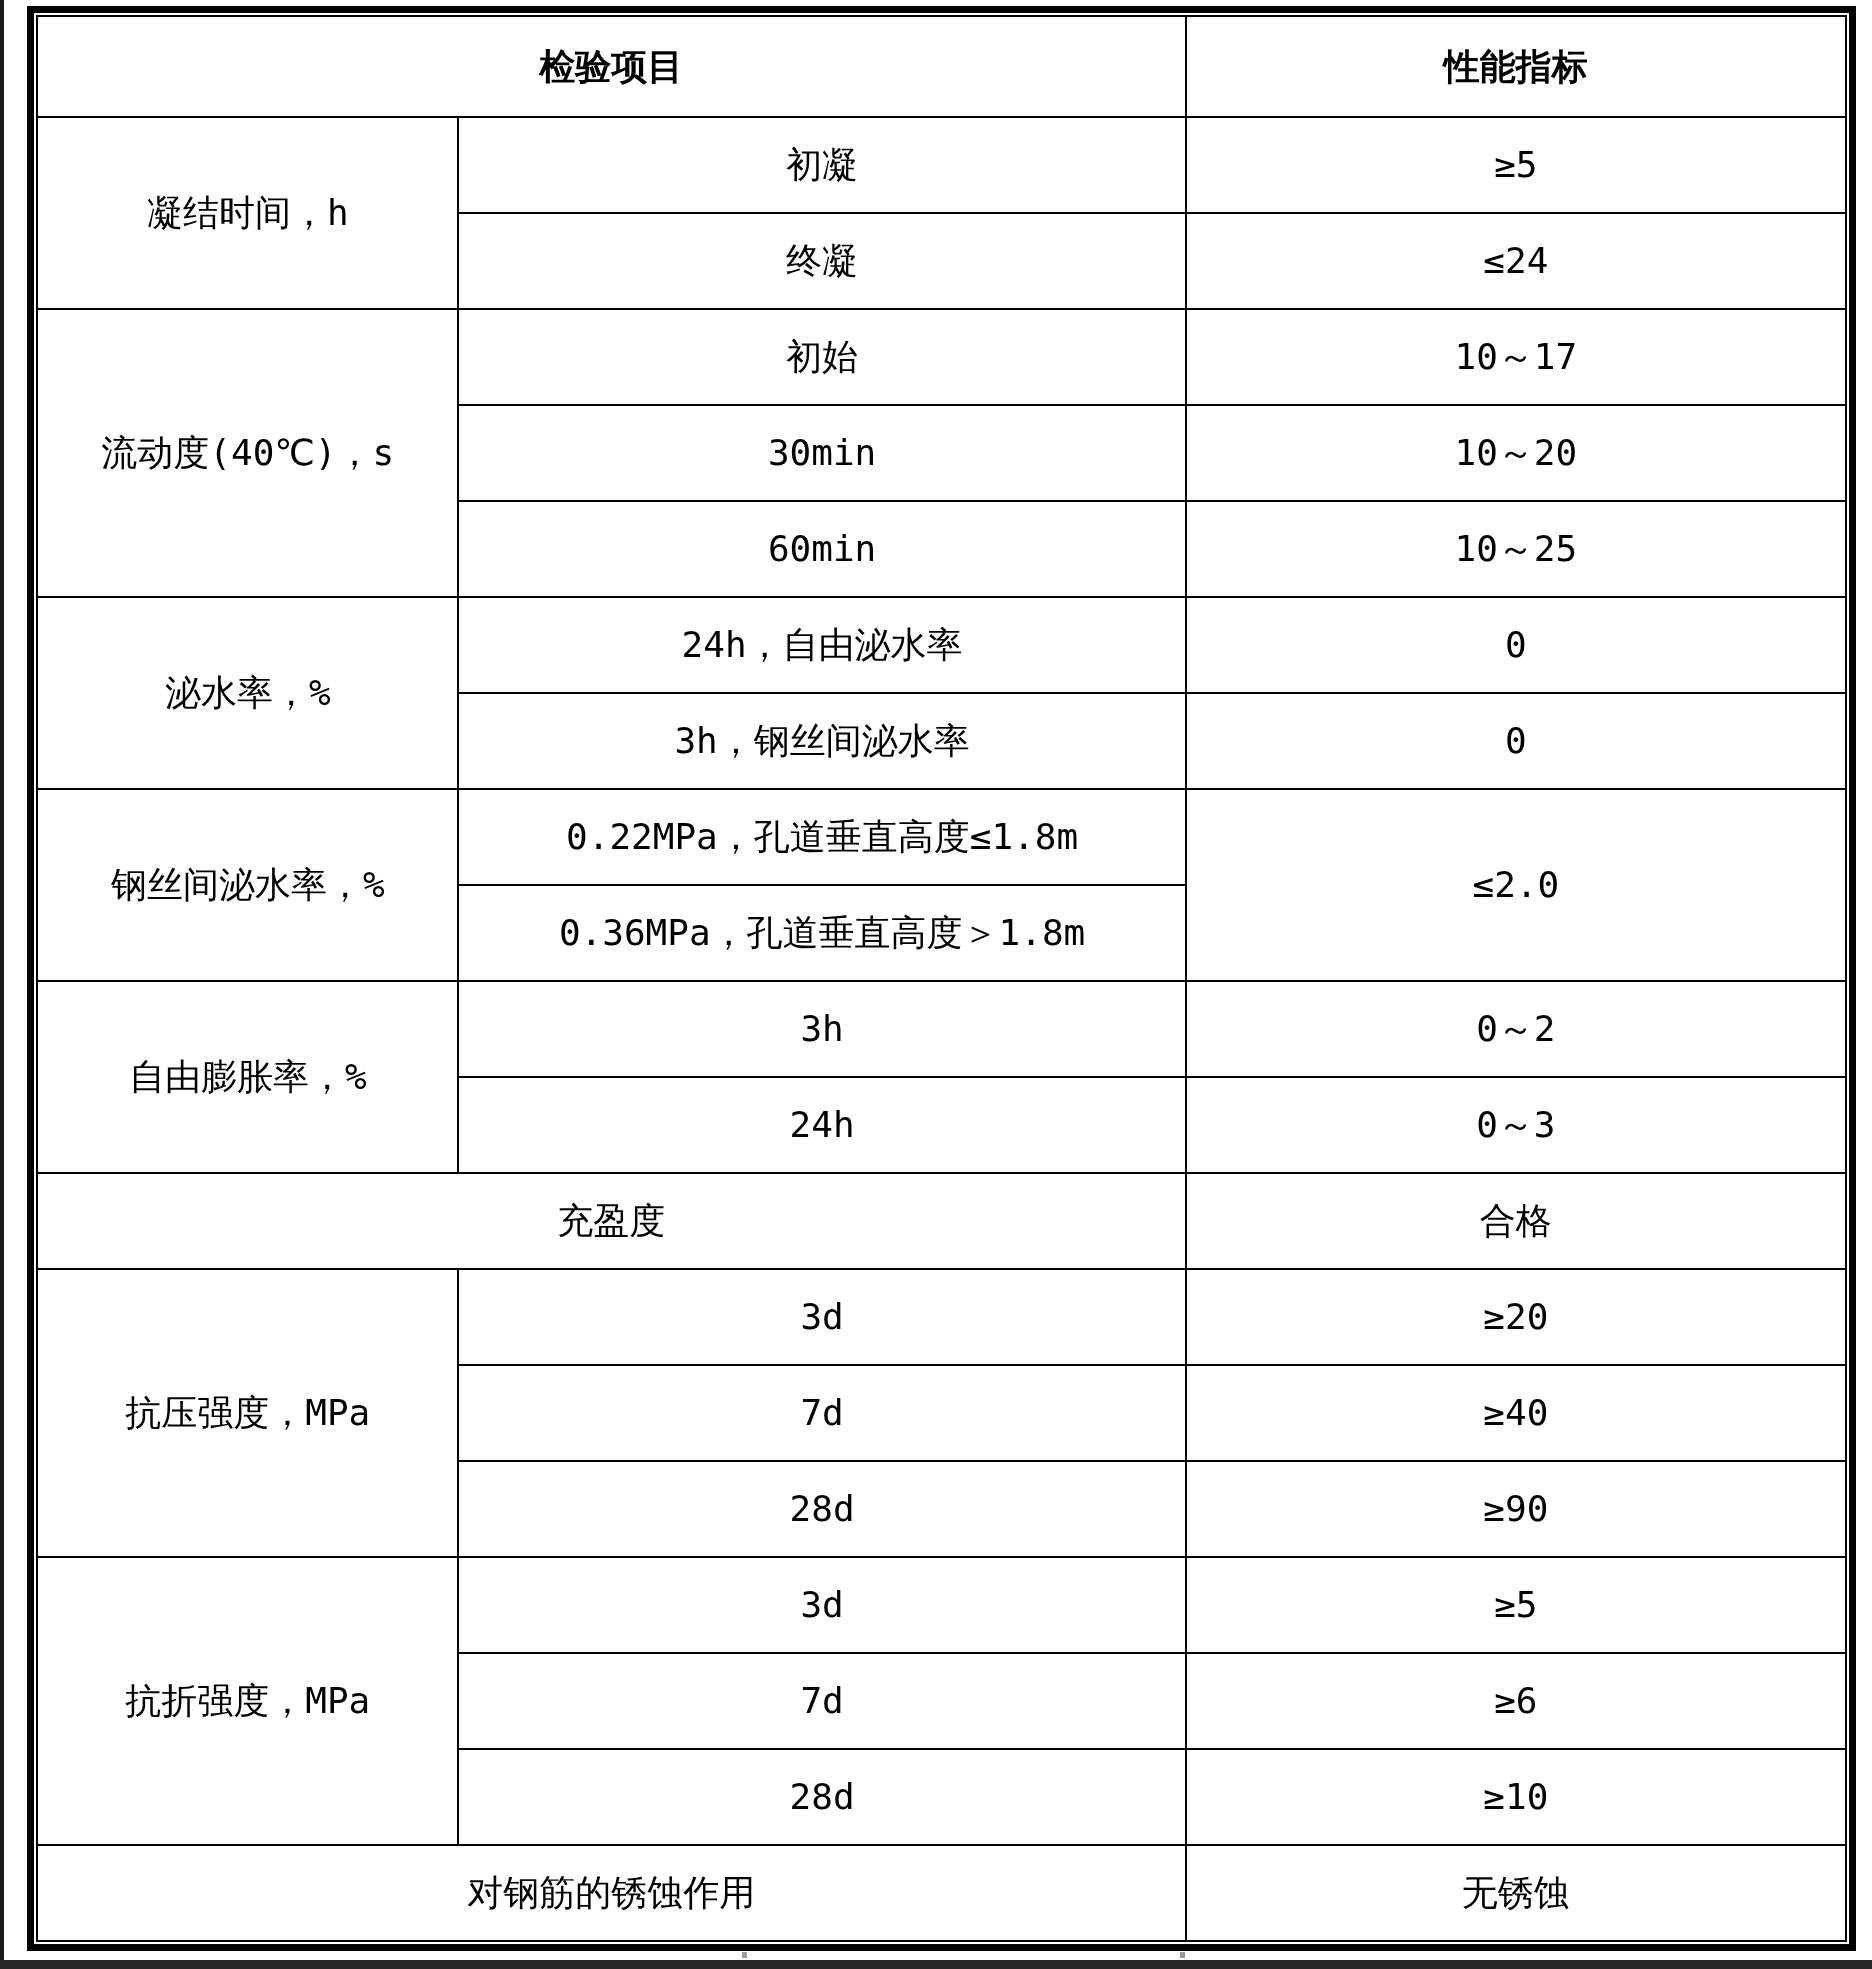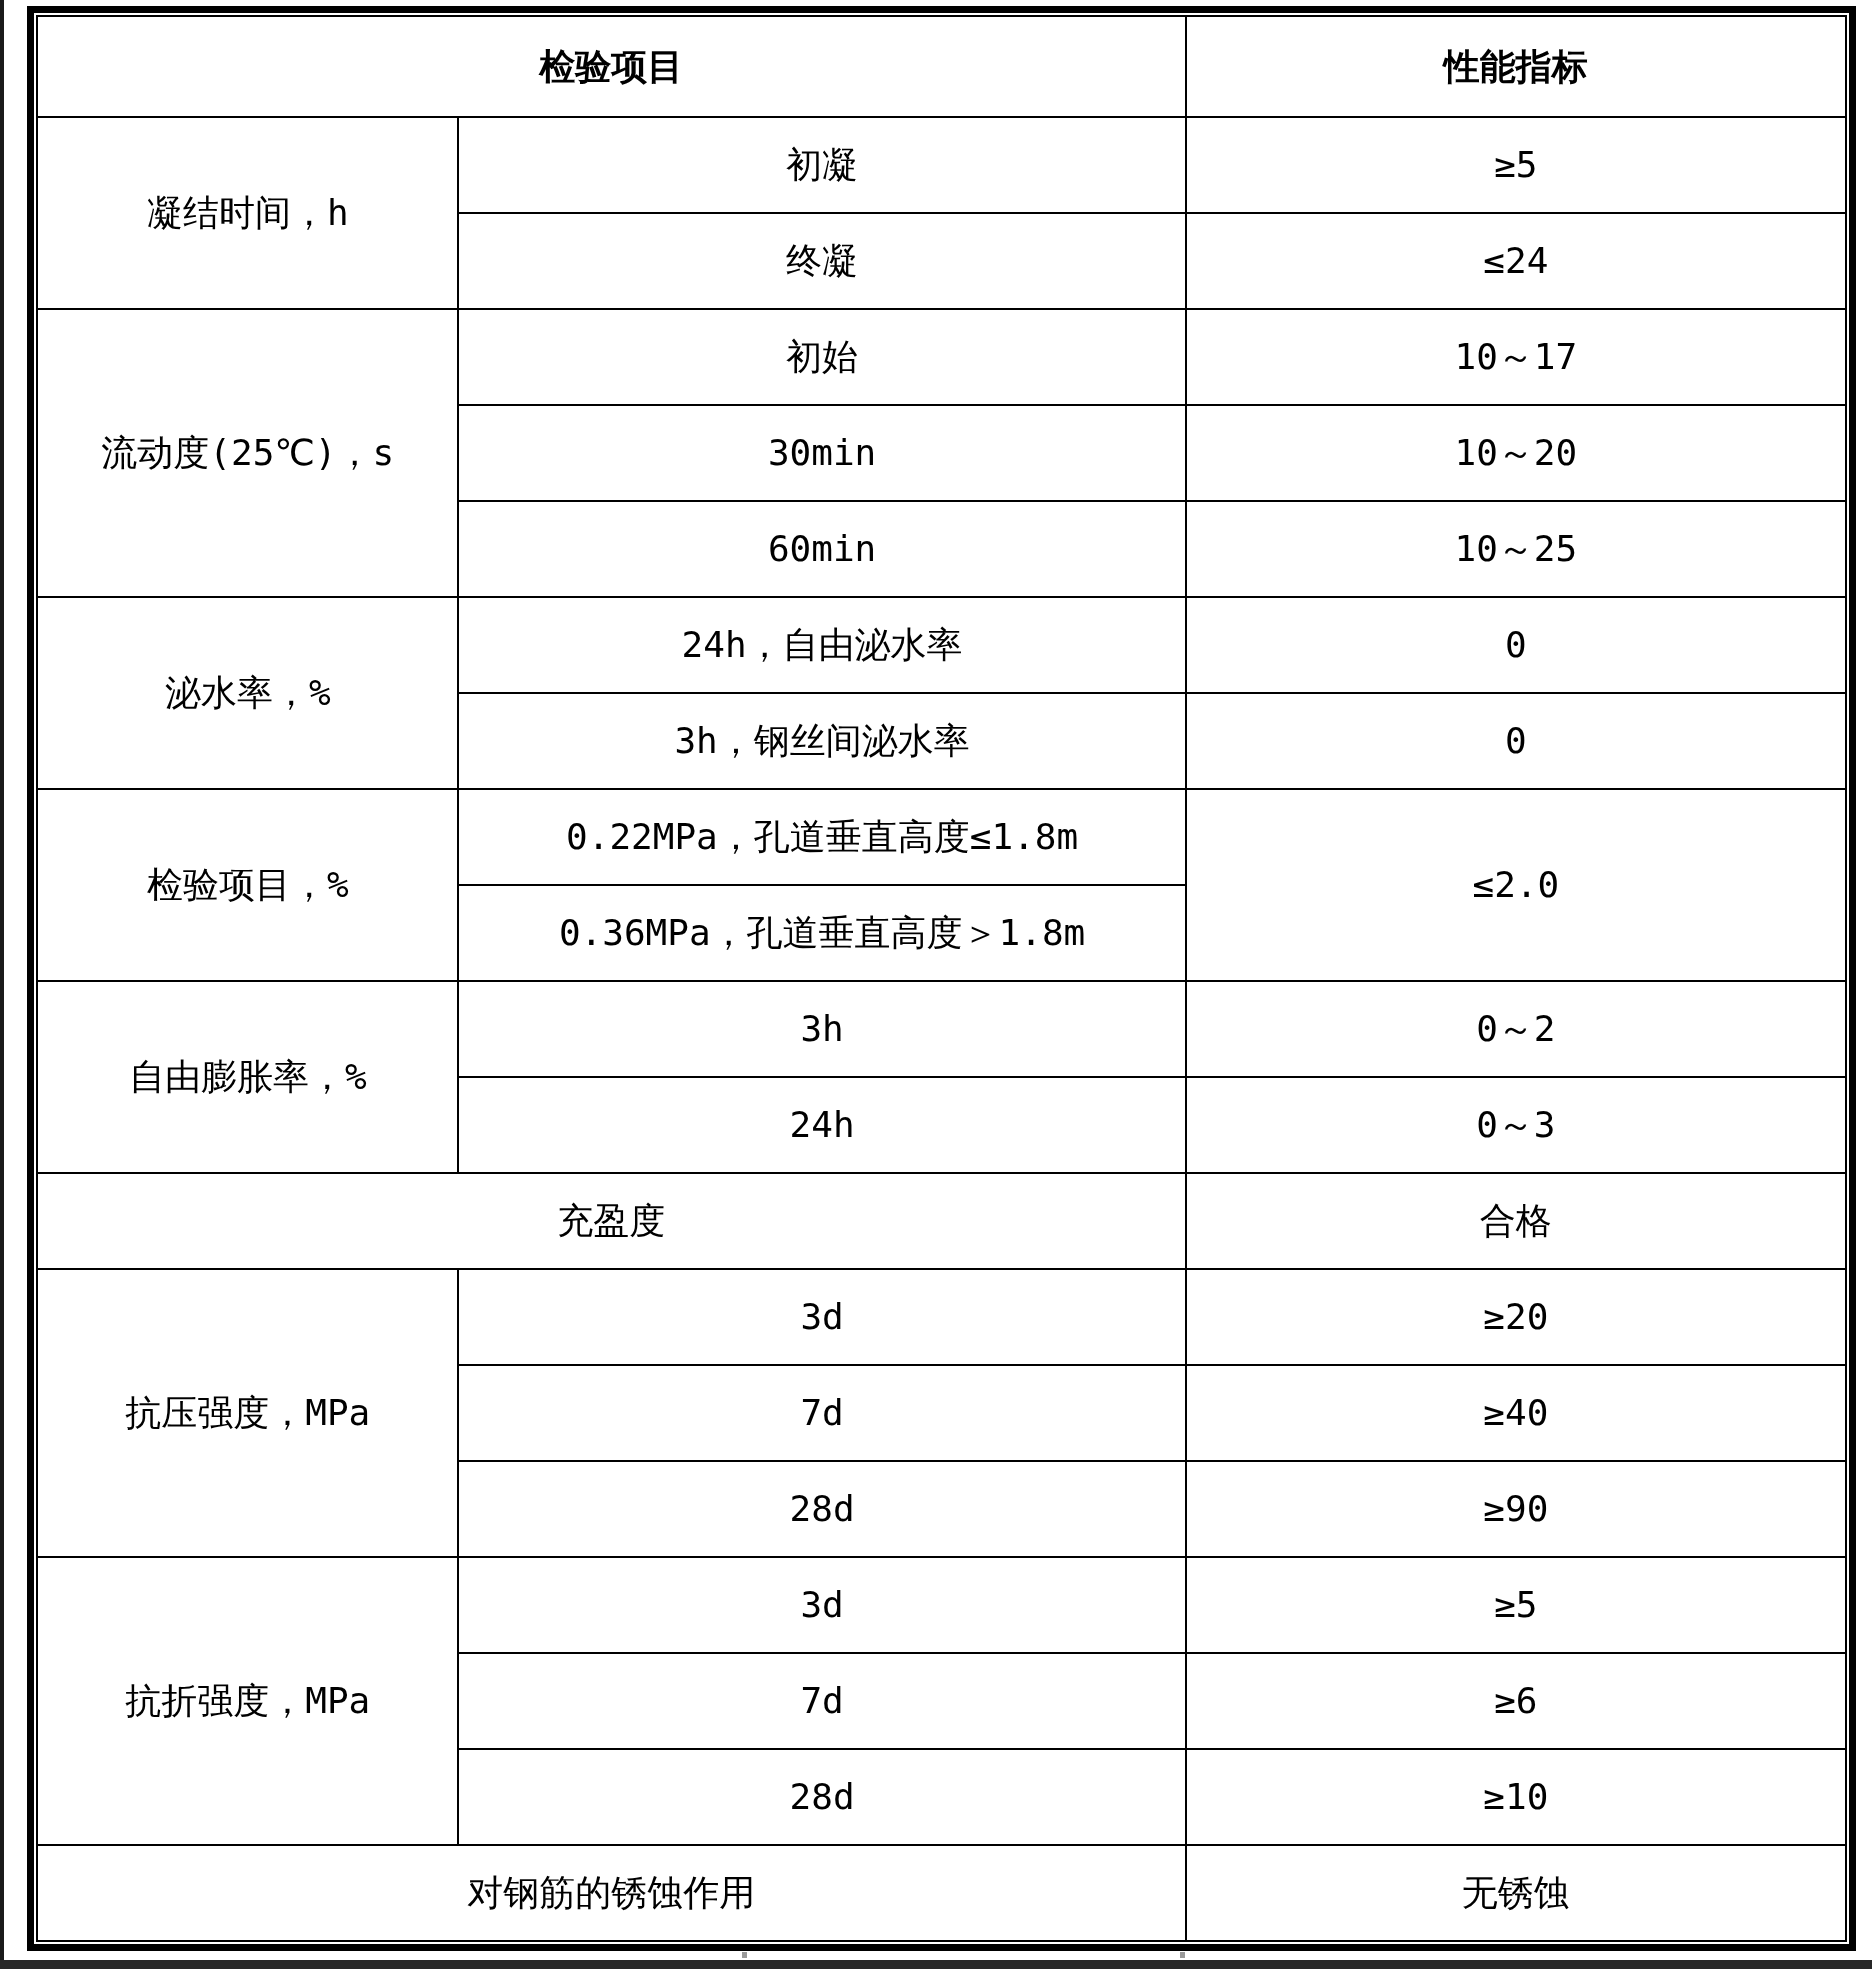--- a/index.html
+++ b/index.html
@@ -112,21 +112,21 @@
       <td rowspan="2" class="cat">凝结时间，h</td>
       <td>初凝</td>
       <td>≥5</td>
     </tr>
     <tr class="row">
       <td>终凝</td>
       <td>≤24</td>
     </tr>
 
     <tr class="row">
-      <td rowspan="3" class="cat">流动度(25℃)，s</td>
+      <td rowspan="3" class="cat">流动度(40℃)，s</td>
       <td>初始</td>
       <td>10～17</td>
     </tr>
     <tr class="row">
       <td>30min</td>
       <td>10～20</td>
     </tr>
     <tr class="row">
       <td>60min</td>
       <td>10～25</td>
@@ -136,21 +136,21 @@
       <td rowspan="2" class="cat">泌水率，%</td>
       <td>24h，自由泌水率</td>
       <td>0</td>
     </tr>
     <tr class="row">
       <td>3h，钢丝间泌水率</td>
       <td>0</td>
     </tr>
 
     <tr class="row">
-      <td rowspan="2" class="cat">检验项目，%</td>
+      <td rowspan="2" class="cat">钢丝间泌水率，%</td>
       <td>0.22MPa，孔道垂直高度≤1.8m</td>
       <td rowspan="2">≤2.0</td>
     </tr>
     <tr class="row">
       <td>0.36MPa，孔道垂直高度＞1.8m</td>
     </tr>
 
     <tr class="row">
       <td rowspan="2" class="cat">自由膨胀率，%</td>
       <td>3h</td>

